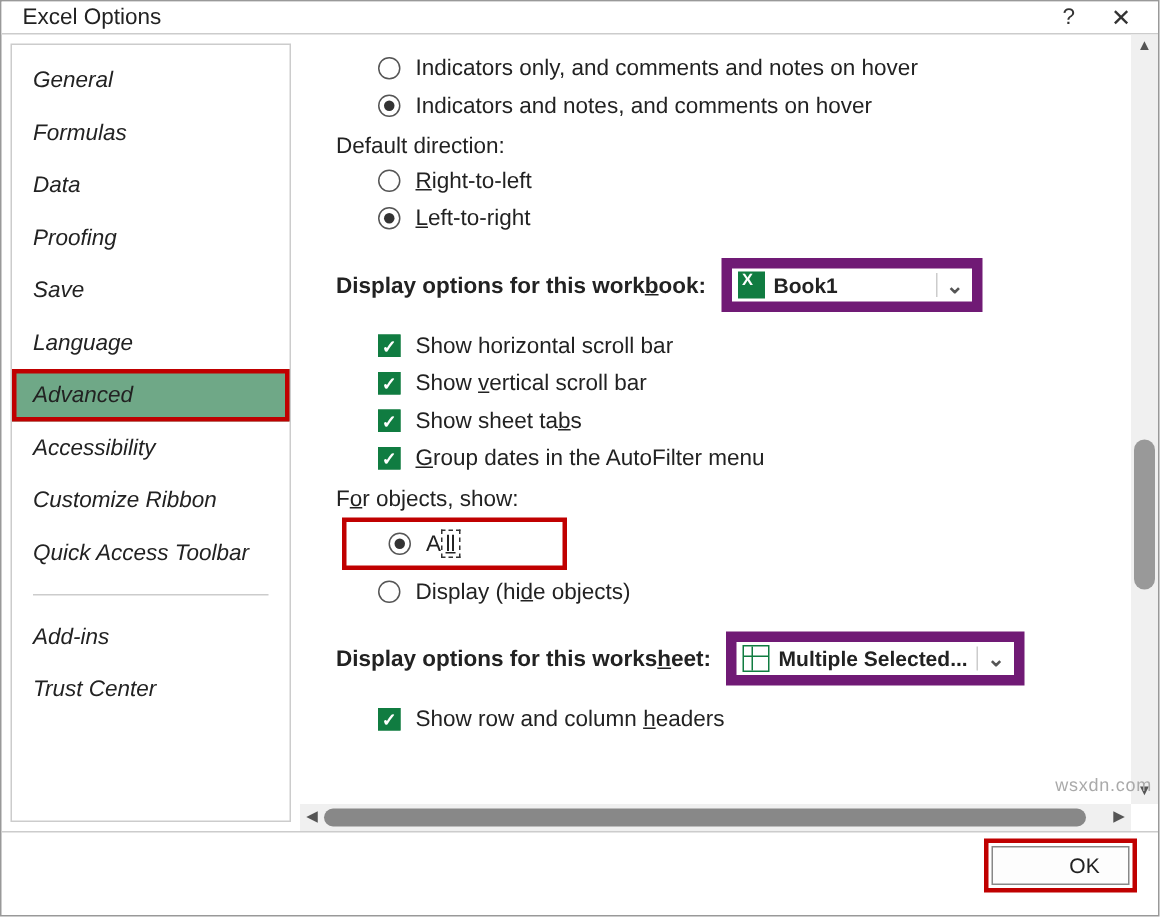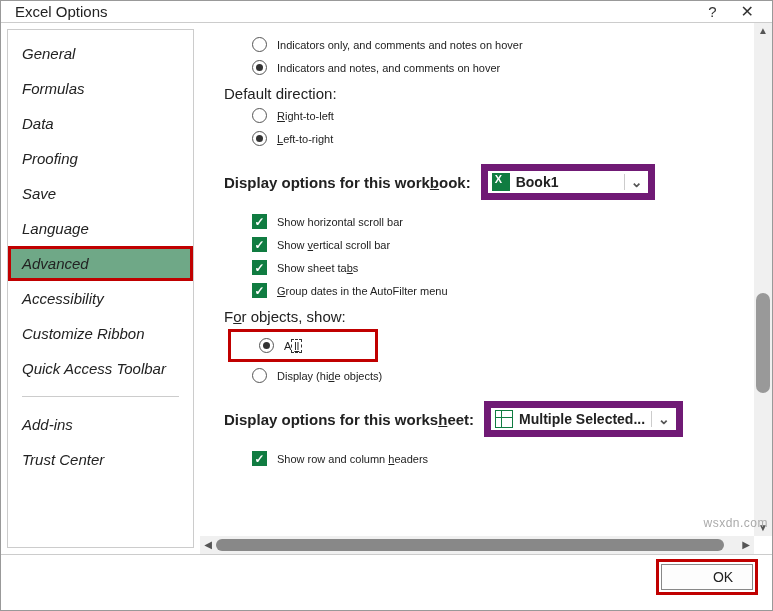--- a/index.html
+++ b/index.html
@@ -24,21 +24,21 @@
 .vscroll .arrow { position:absolute; left:0; right:0; height:16px; background:#f0f0f0; text-align:center; font-size:10px; color:#555; line-height:16px;}
 .vscroll .arrow.up{top:0;} .vscroll .arrow.down{bottom:0;}
 .hscroll { position:absolute; left:0; right:18px; bottom:0; height:18px; background:#f0f0f0; }
 .hscroll .thumb { position:absolute; left:16px; right:30px; top:3px; bottom:3px; background:#888; border-radius:6px;}
 .hscroll .arrow { position:absolute; top:0; bottom:0; width:16px; text-align:center; font-size:10px; color:#555; line-height:18px;}
 .hscroll .arrow.left{left:0;} .hscroll .arrow.right{right:0;}
 
 .section-head { font-weight: bold; font-size: 15px; color:#222; margin: 14px 0 10px 0; display:flex; align-items:center; gap:10px;}
 .underline { text-decoration: underline; }
 
-.radio-row, .check-row { display:flex; align-items:center; gap:10px; padding:4px 0 4px 28px; font-size:11px; color:#222;}
+.radio-row, .check-row { display:flex; align-items:center; gap:10px; padding:4px 0 4px 28px; font-size:15px; color:#222;}
 .radio { width:15px; height:15px; border:1px solid #555; border-radius:50%; display:inline-flex; align-items:center; justify-content:center; background:#fff;}
 .radio.checked::after { content:''; width:7px; height:7px; background:#333; border-radius:50%; }
 .check { width:15px; height:15px; border:1px solid #555; display:inline-flex; align-items:center; justify-content:center; background:#fff;}
 .check.checked { background:#107c41; border-color:#107c41;}
 .check.checked::after { content:'✓'; color:#fff; font-size:12px; font-weight:bold; }
 
 .subhead { font-size:15px; color:#222; padding:6px 0 2px 0;}
 .dropdown { display:inline-flex; align-items:center; border:7px solid #701a75; height:36px; background:#fff; font-size:14px; }
 .dropdown .dd-icon { width:18px; height:18px; margin:0 4px; }
 .dropdown .dd-text { padding:0 6px 0 2px; min-width:110px;}

